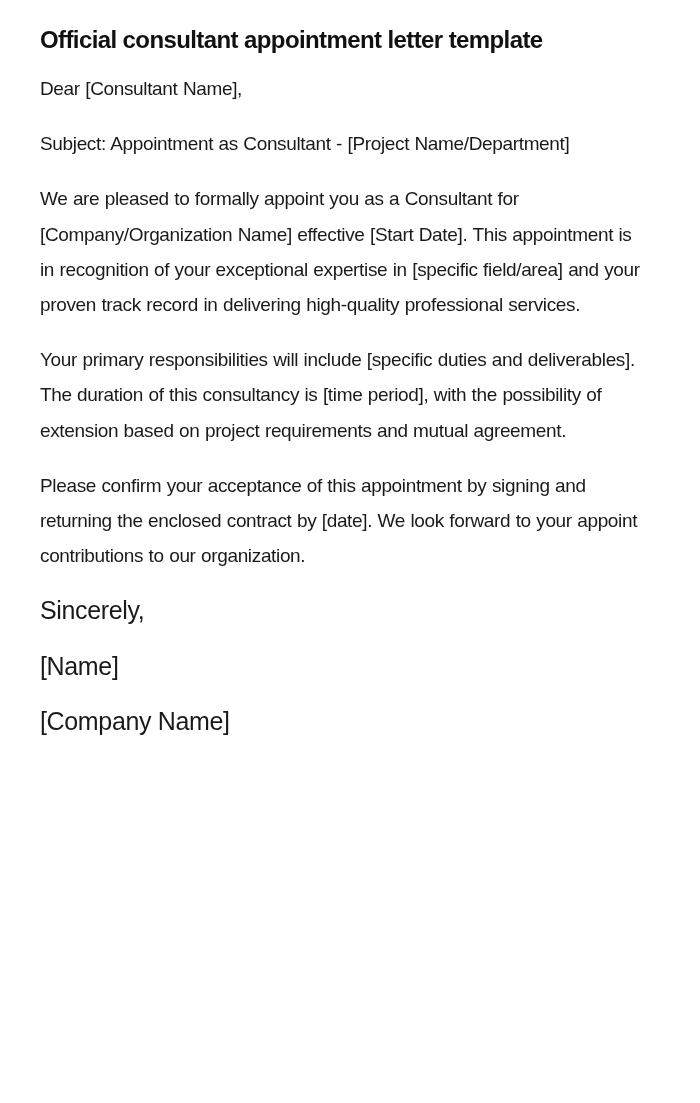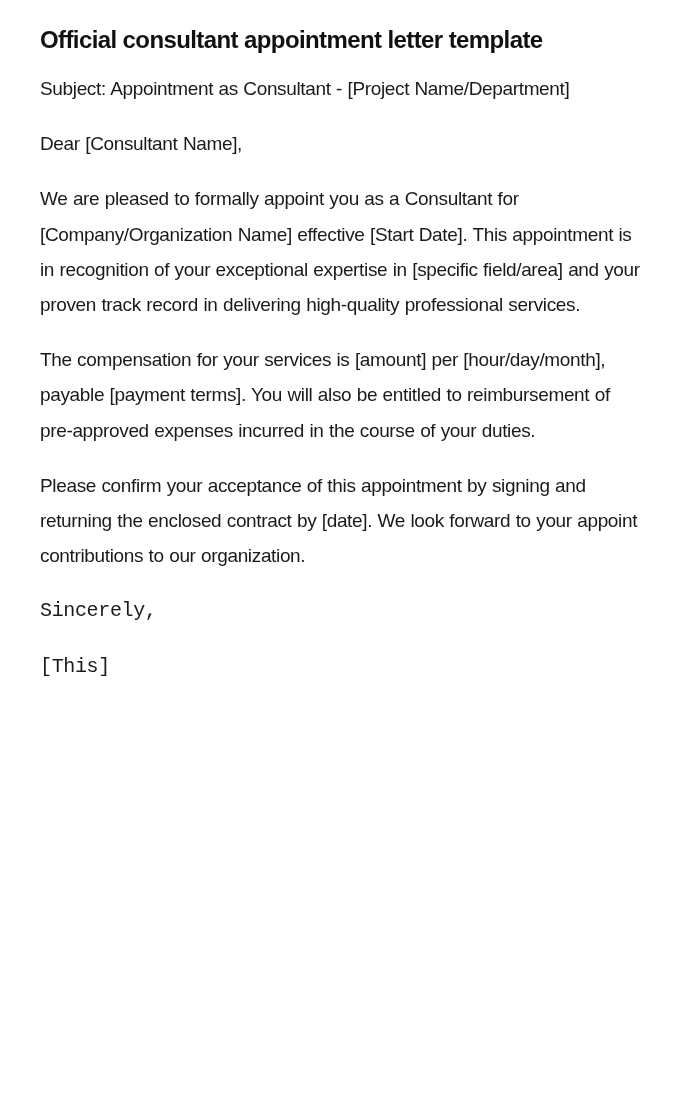--- a/index.html
+++ b/index.html
@@ -32,41 +32,41 @@
     }
     .para {
       margin: 0 0 20px 0;
       font-size: 19px;
       line-height: 35.2px;
       letter-spacing: -0.35px;
       word-spacing: 0.5px;
     }
     .sign-line {
       margin: 0 0 20px 0;
-      font-size: 20px;
+      font-size: 25px;
       line-height: 35.2px;
       letter-spacing: -0.35px;
-      font-family: Liberation Mono, monospace;
     }
   </style>
 </head>
 <body>
 
 <div class="doc">
   <h1 class="doc-title">Official consultant appointment letter template</h1>
 
+  <p class="para">Dear [Consultant Name],</p>
+
   <p class="para">Subject: Appointment as Consultant - [Project Name/Department]</p>
-
-  <p class="para">Dear [Consultant Name],</p>
 
   <p class="para">We are pleased to formally appoint you as a Consultant for [Company/Organization Name] effective [Start Date]. This appointment is in recognition of your exceptional expertise in [specific field/area] and your proven track record in delivering high-quality professional services.</p>
 
+  <p class="para">Your primary responsibilities will include [specific duties and deliverables]. The duration of this consultancy is [time period], with the possibility of extension based on project requirements and mutual agreement.</p>
 
-  <p class="para">The compensation for your services is [amount] per [hour/day/month], payable [payment terms]. You will also be entitled to reimbursement of pre-approved expenses incurred in the course of your duties.</p>
 
   <p class="para">Please confirm your acceptance of this appointment by signing and returning the enclosed contract by [date]. We look forward to your appoint contributions to our organization.</p>
 
   <p class="sign-line">Sincerely,</p>
 
 
-  <p class="sign-line">[This]</p>
+  <p class="sign-line">[Name]</p>
 
+  <p class="sign-line">[Company Name]</p>
 </div>
 
 </body></html>

